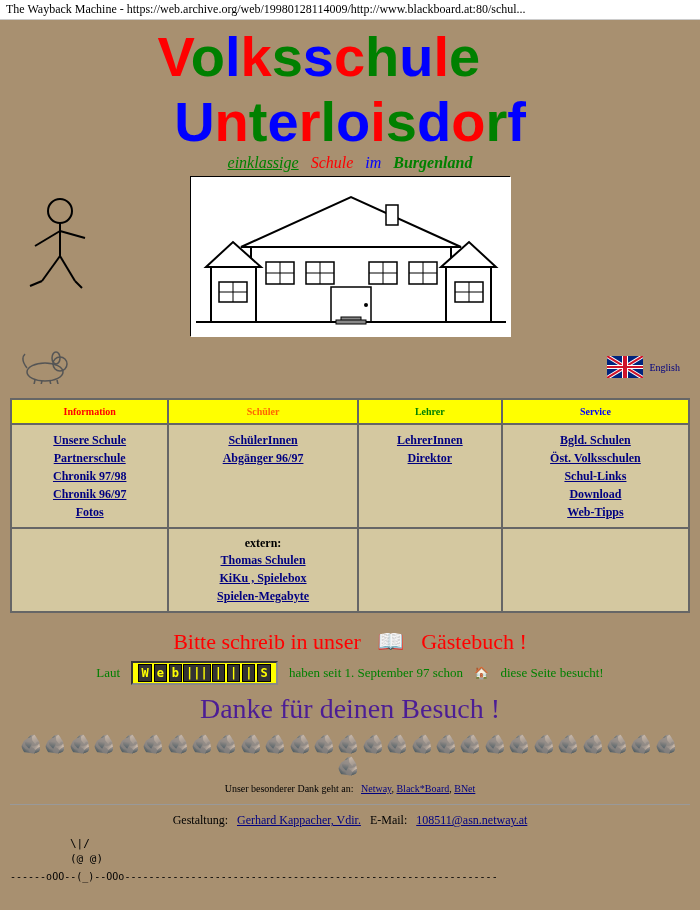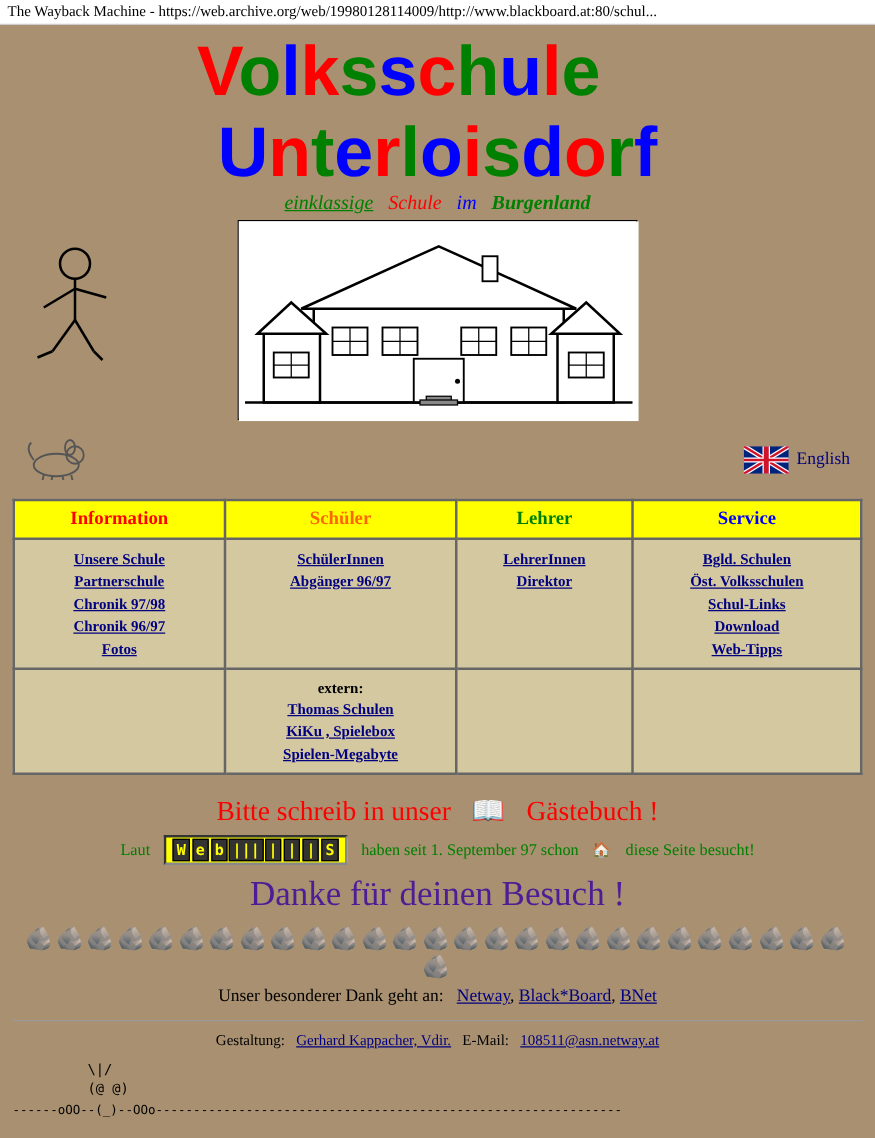--- a/index.html
+++ b/index.html
@@ -75,40 +75,40 @@
     }
     #dog-icon {
       font-size: 24px;
     }
     #english-link {
       display: flex;
       align-items: center;
       gap: 6px;
       text-decoration: none;
       color: #000080;
-      font-size: 14px;
+      font-size: 10px;
     }
     #uk-flag {
       width: 36px;
       height: 22px;
       display: inline-block;
     }
     
     #nav-table {
       border-collapse: collapse;
       width: 100%;
       border: 2px solid #666;
       margin-bottom: 16px;
       background: #c8b888;
     }
     #nav-table th {
       border: 2px solid #666;
       padding: 6px 10px;
       text-align: center;
-      font-size: 15px;
+      font-size: 10px;
       font-weight: bold;
     }
     .th-info { background: #ffff00; color: red; }
     .th-schueler { background: #ffff00; color: #ff6600; }
     .th-lehrer { background: #ffff00; color: green; }
     .th-service { background: #ffff00; color: blue; }
     #nav-table td {
       border: 2px solid #666;
       padding: 6px 8px;
       text-align: center;
@@ -177,21 +177,21 @@
       margin: 8px 0;
     }
     #stones-row {
       text-align: center;
       margin: 6px 0;
       font-size: 18px;
       color: #888;
       letter-spacing: 2px;
     }
     #thanks-links {
-      font-size: 14px;
+      font-size: 10px;
       text-align: center;
       margin: 4px 0 8px 0;
     }
     #thanks-links a {
       color: #000080;
       text-decoration: underline;
     }
     #footer-section {
       border-top: 1px solid #999;
       padding-top: 8px;

